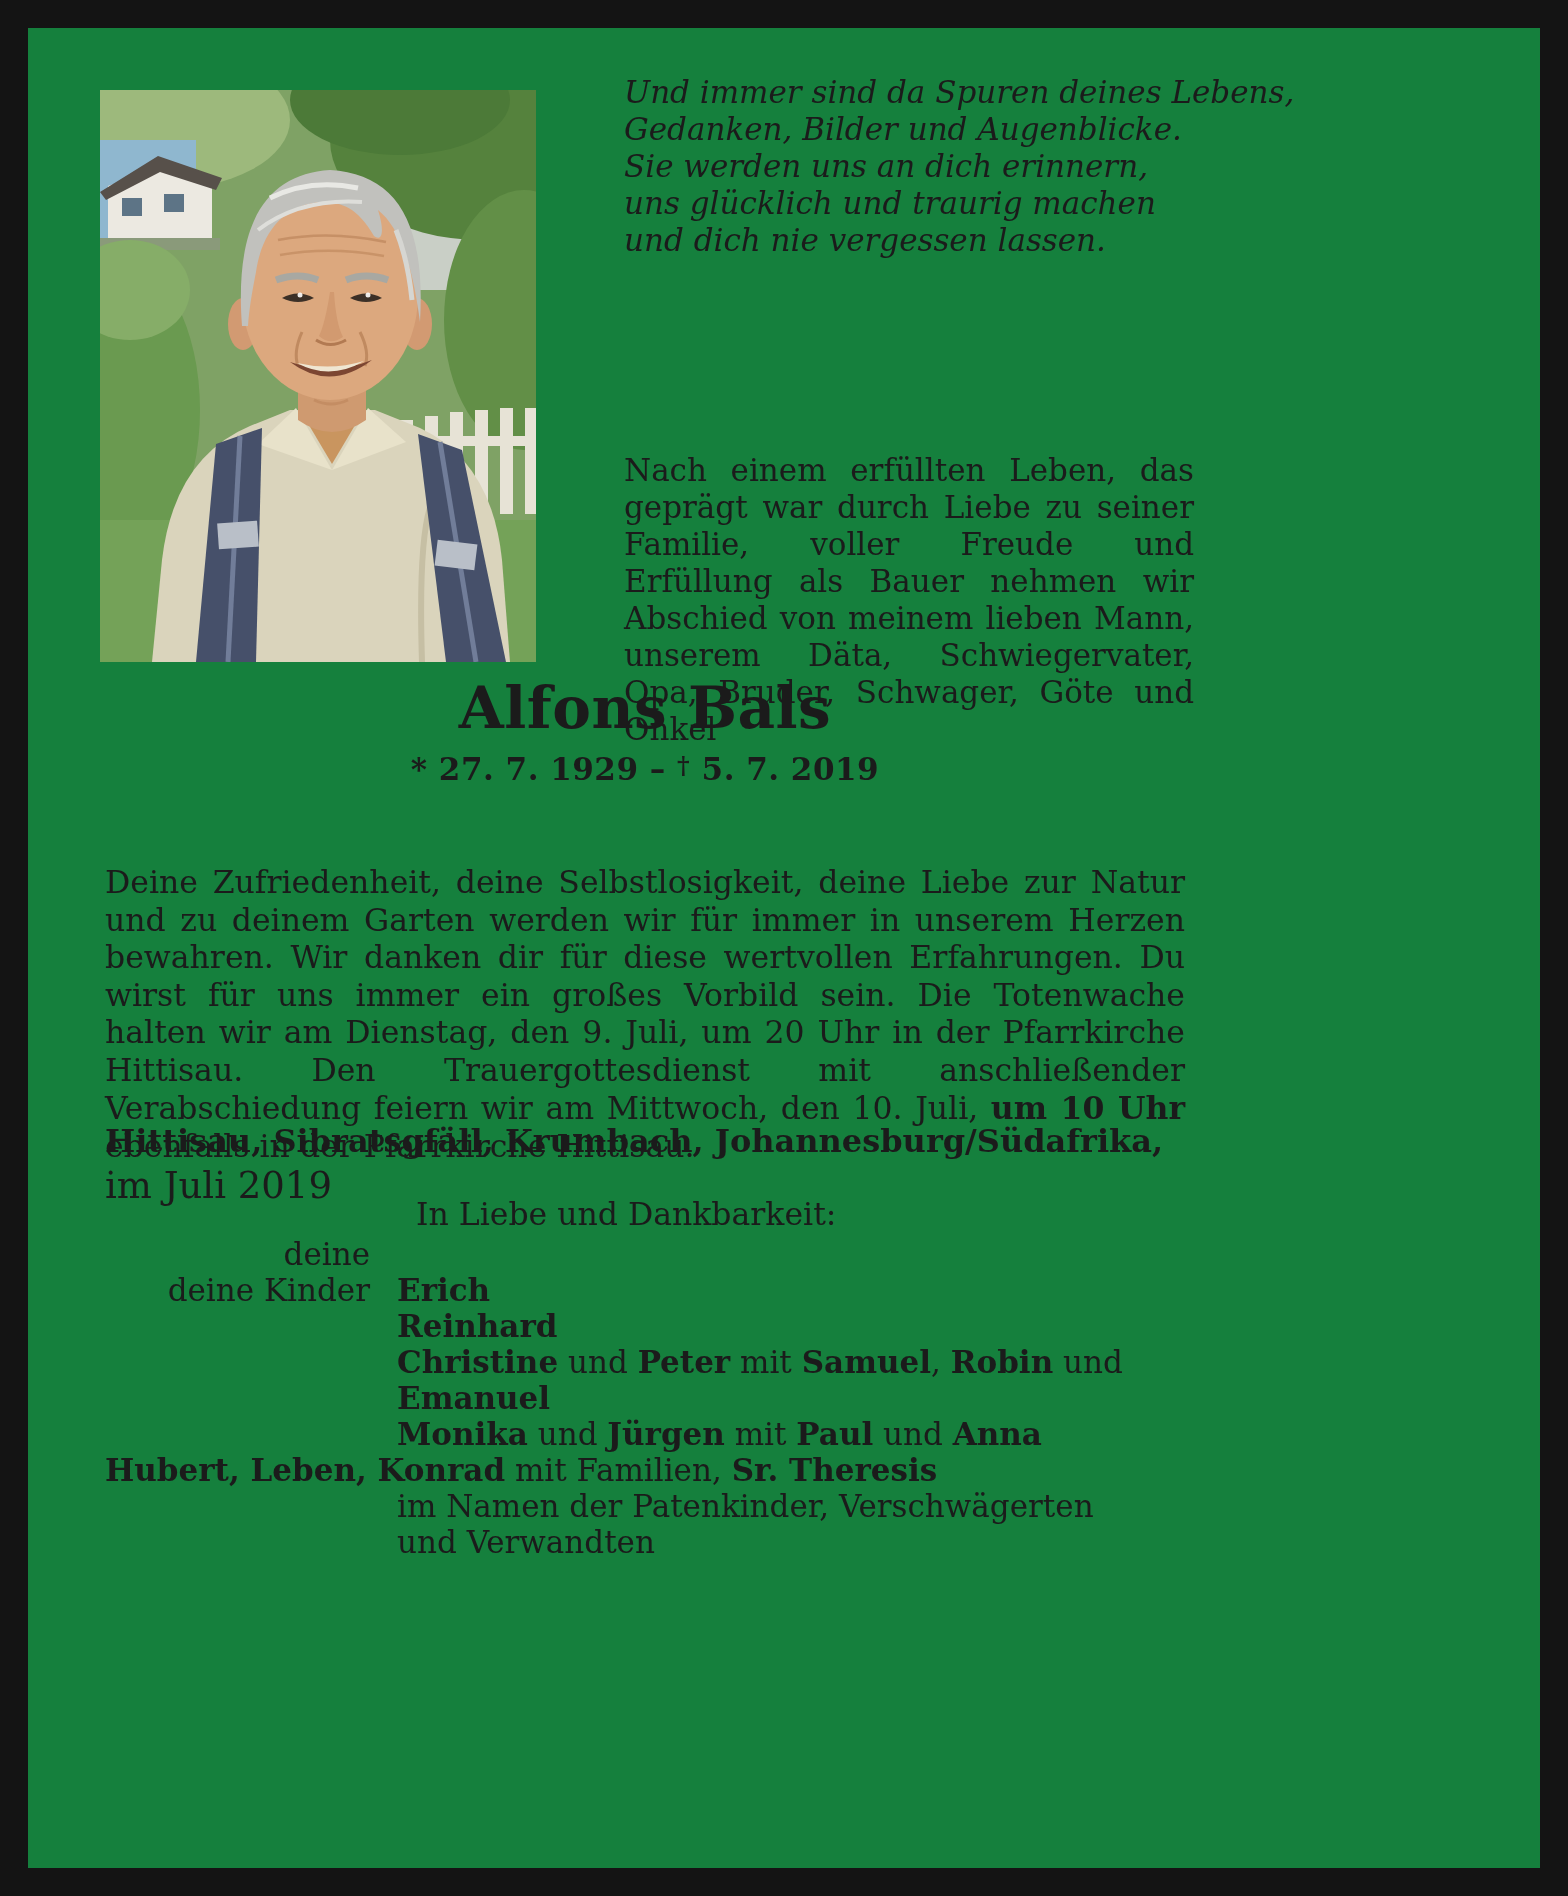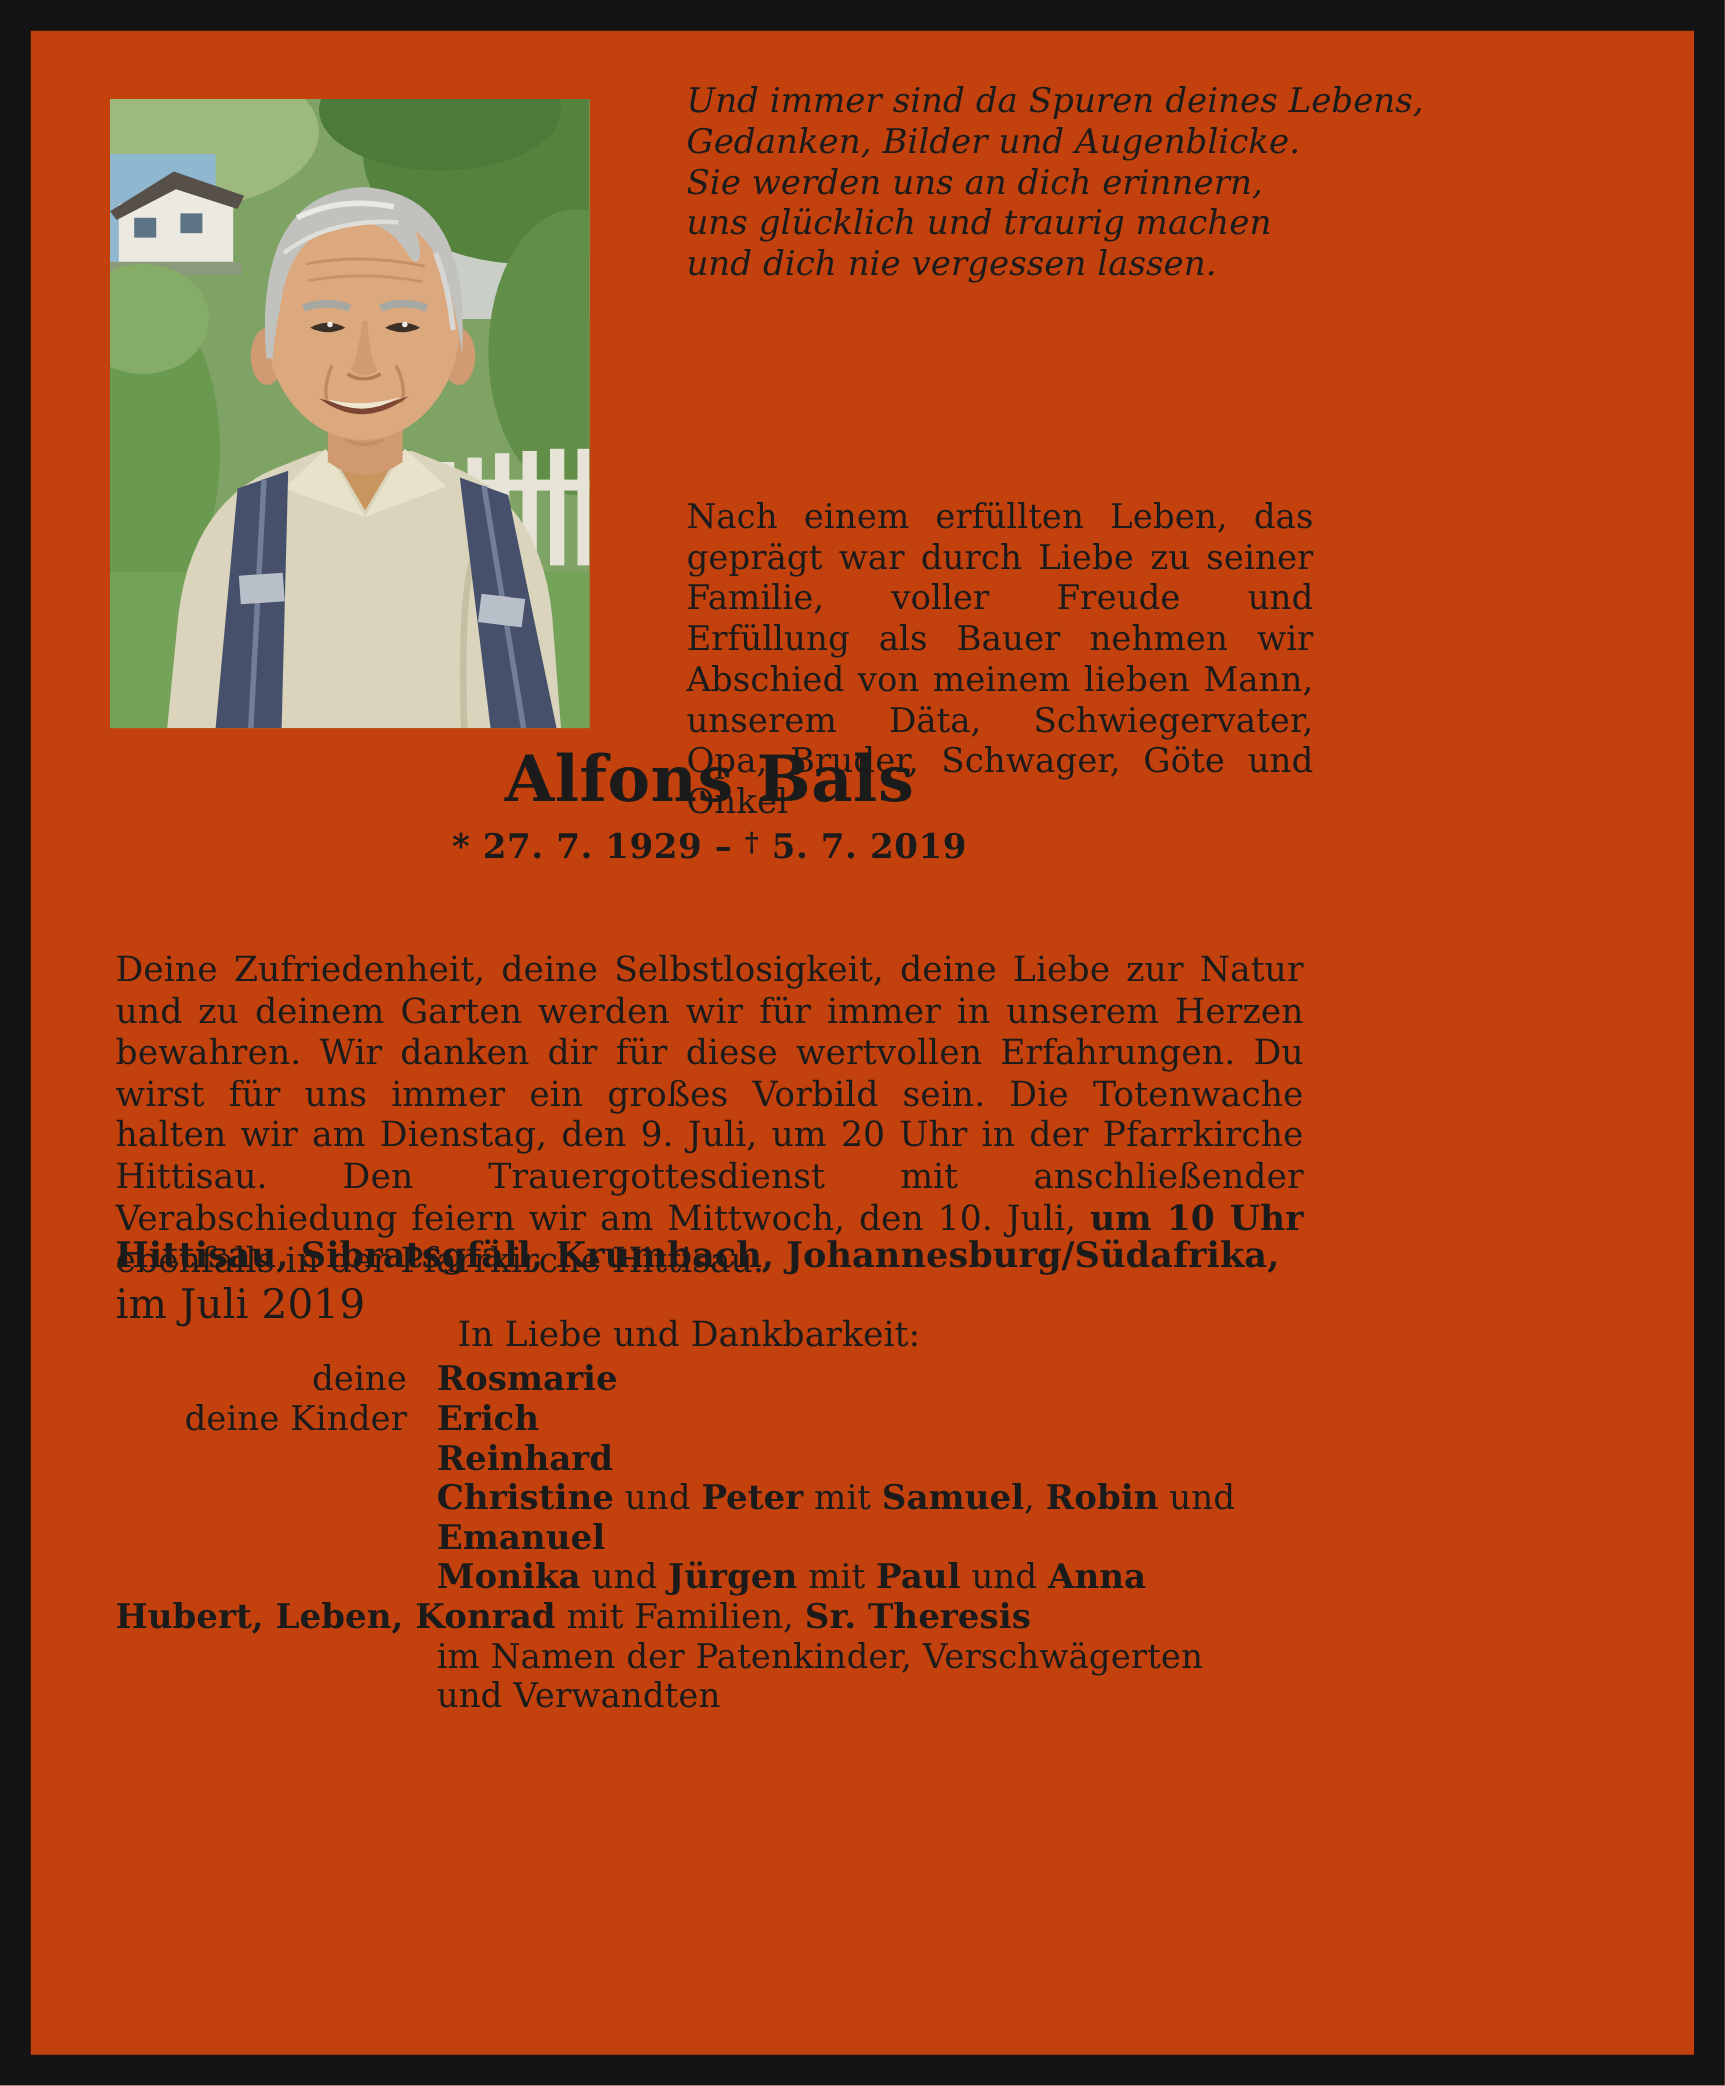--- a/index.html
+++ b/index.html
@@ -7,21 +7,21 @@
     margin: 0;
     padding: 0;
     background: #ffffff;
   }
   .page {
     position: relative;
     width: 1568px;
     height: 1896px;
     box-sizing: border-box;
     border: 28px solid #141414;
-    background: #c2410c;
+    background: #15803d;
     font-family: "DejaVu Serif", "Liberation Serif", serif;
     color: #1b1b1b;
     overflow: hidden;
   }
   .photo {
     position: absolute;
     left: 72px;
     top: 62px;
     width: 436px;
     height: 572px;
@@ -232,21 +232,20 @@
   <div class="main-text"><span>Deine Zufriedenheit, deine Selbstlosigkeit, deine Liebe zur Natur und zu deinem Garten werden wir für immer in unserem Herzen bewahren. Wir danken dir für diese wertvollen Erfahrungen. Du wirst für uns immer ein großes Vorbild sein. Die Totenwache halten wir am Dienstag, den 9. Juli, um 20 Uhr in der Pfarrkirche Hittisau. Den Trauergottesdienst mit anschließender Verabschiedung feiern wir am Mittwoch, den 10. Juli, </span><b>um 10 Uhr</b><span> ebenfalls in der Pfarrkirche Hittisau.</span></div>
 
   <div class="places-line">Hittisau, Sibratsgfäll, Krumbach, Johannesburg/Südafrika,</div>
   <div class="month-line">im Juli 2019</div>
 
   <div class="dedication-line">In Liebe und Dankbarkeit:</div>
 
   <div class="family-list">
       <div class="family-row">
         <span class="family-label">deine</span>
-        <span class="family-value"><b>Rosmarie</b></span>
       </div>
       <div class="family-row">
         <span class="family-label">deine Kinder</span>
         <span class="family-value"><b>Erich</b></span>
       </div>
       <div class="family-row">
         <span class="family-label"></span>
         <span class="family-value"><b>Reinhard</b></span>
       </div>
       <div class="family-row">

